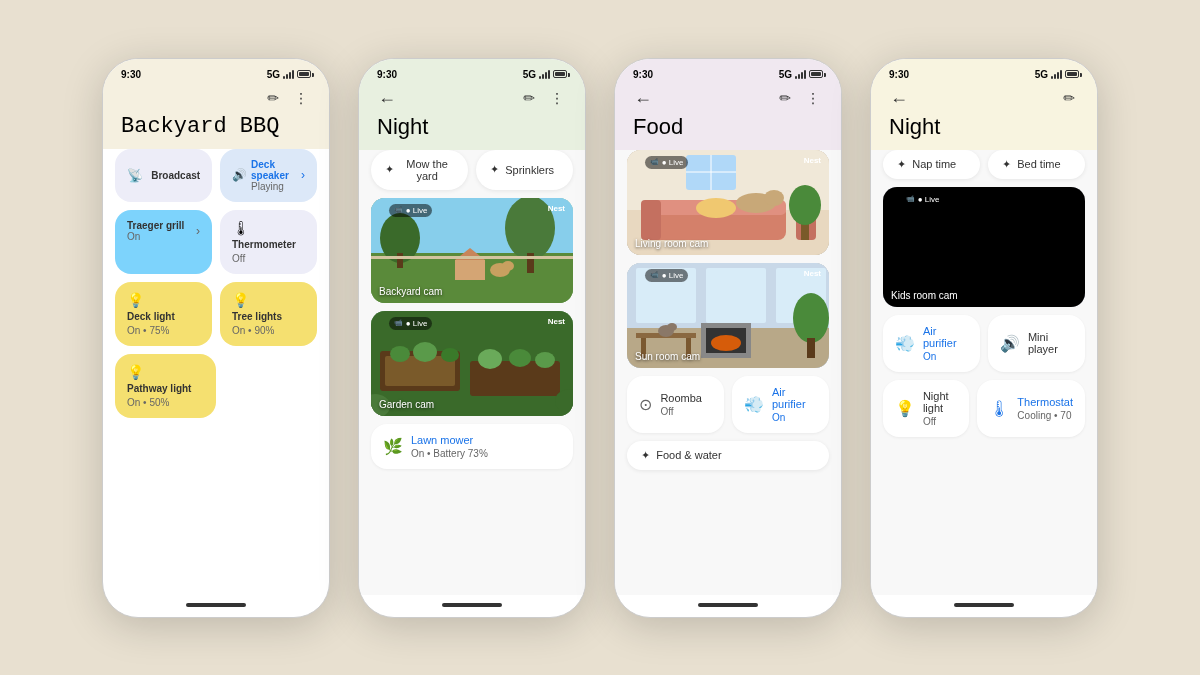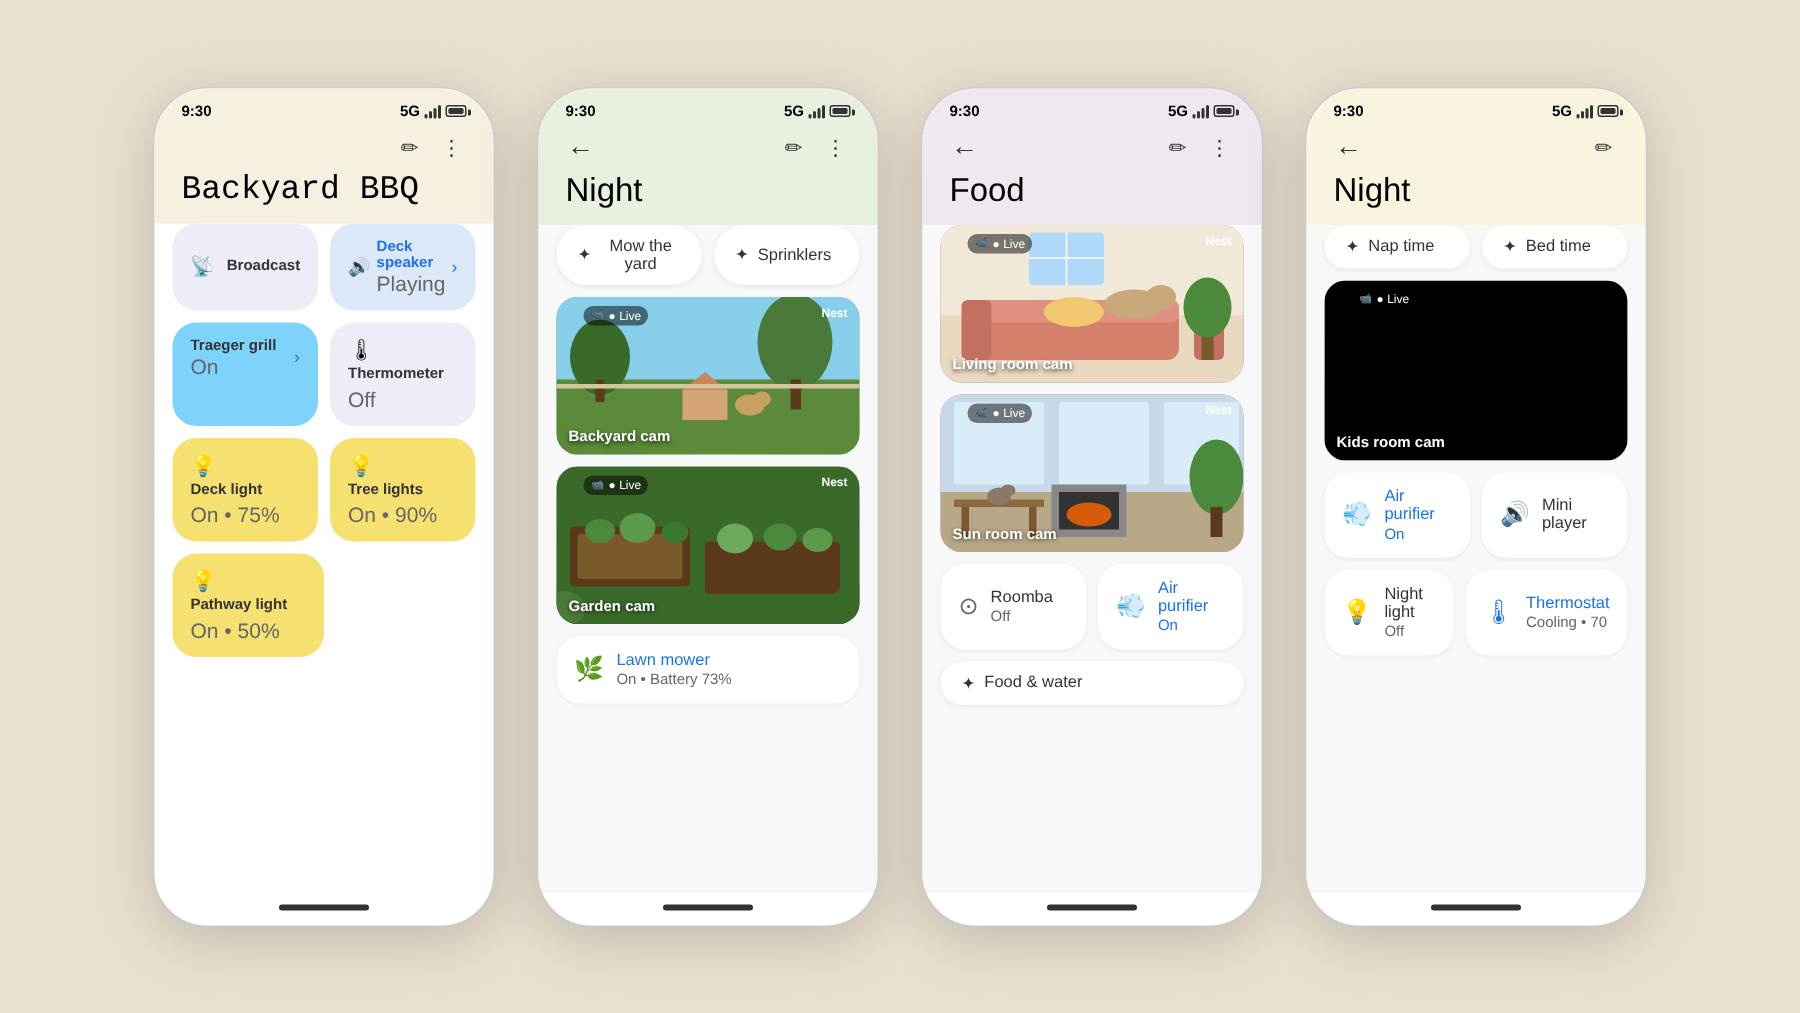--- a/index.html
+++ b/index.html
@@ -115,21 +115,21 @@
       gap: 3px;
       cursor: pointer;
       flex: 1;
     }
     .card-label {
       font-size: 10px;
       font-weight: 700;
       color: #333;
     }
     .card-sublabel {
-      font-size: 14px;
+      font-size: 10px;
       color: #666;
     }
     
     .phone1 .phone-header { background: #f5f0e0; }
     .phone1 .phone-nav { background: #f5f0e0; }
     .phone1 .phone-title { background: #f5f0e0; font-family: Liberation Mono, monospace; }
     .card-blue { background: #dce8f8; }
     .card-yellow { background: #f5e070; }
     .card-white { background: #f0f0f8; }
     .card-broadcast {
@@ -158,21 +158,21 @@
       height: 100px;
       background: #888;
       flex-shrink: 0;
     }
     .cam-label {
       position: absolute;
       bottom: 6px;
       left: 8px;
       color: #fff;
       font-size: 10px;
-      font-weight: 700;
+      font-weight: 400;
       text-shadow: 0 1px 3px rgba(0,0,0,0.7);
     }
     .cam-badge {
       position: absolute;
       top: 6px;
       left: 8px;
       background: rgba(0,0,0,0.5);
       color: #fff;
       font-size: 8px;
       padding: 2px 5px;

